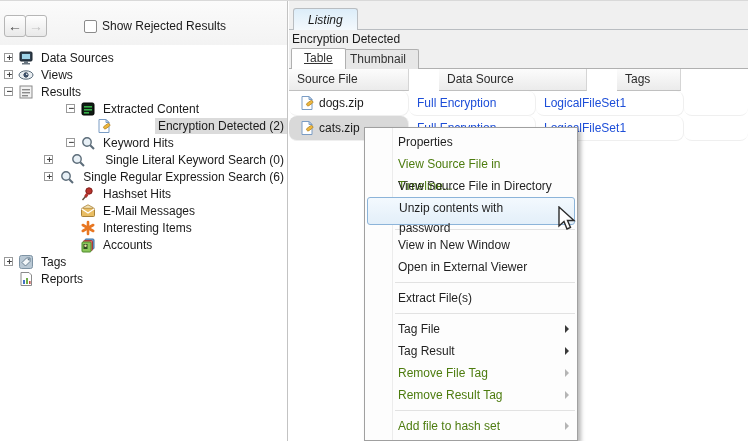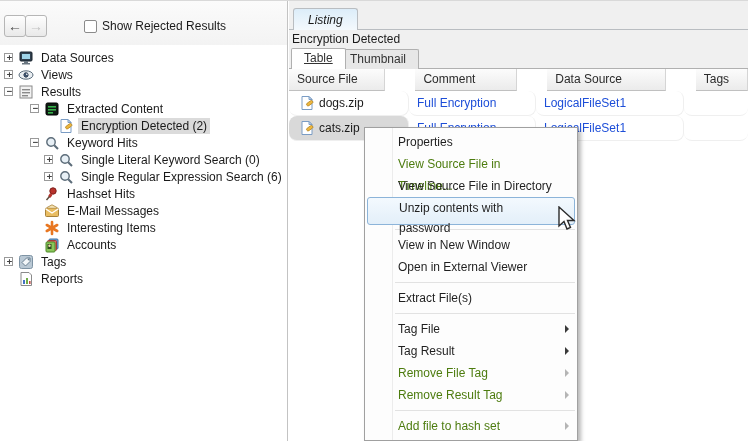--- a/index.html
+++ b/index.html
@@ -24,21 +24,21 @@
   .trow { position:relative; height:17px; display:flex; align-items:center; white-space:nowrap; }
   .exp { width:9px; height:9px; border:1px solid #9a9a9a; background:#fff; flex:none;
          position:relative; margin-right:5px; }
   .exp::before { position:absolute; left:0; top:-1px; width:9px; text-align:center; font:bold 9px/9px "DejaVu Sans Mono", monospace; color:#444; }
   .exp-plus::before  { content:"+"; }
   .exp-minus::before { content:"\2212"; }
   .exp-none { width:9px; height:9px; border:none; background:none; flex:none; margin-right:5px; }
   .ticon { width:16px; height:16px; flex:none; margin-right:4px; }
   .tlabel { padding:1px 3px; }
   .trow.selected .tlabel { background:#dbdbdb; }
-  .ind0 { padding-left:4px; } .ind1 { padding-left:30px; } .ind2 { padding-left:44px; }
+  .ind0 { padding-left:4px; } .ind1 { padding-left:30px;margin-left:36px; } .ind2 { padding-left:44px;justify-content:space-between; }
 
   
   #right-panel { position:absolute; left:289px; top:0; width:459px; height:441px; background:#fff; }
   #listing-tabbar { position:absolute; left:0; top:0; width:100%; height:29px; background:#f0f0f0; border-bottom:1px solid #b9bdc1; }
   #listing-tab { position:absolute; left:4px; top:7px; height:22px; padding:0 14px; line-height:22px;
     border:1px solid #b9bdc1; border-bottom:none; border-radius:3px 3px 0 0;
     background:linear-gradient(#dcedf9,#f4f9fd);font-style:italic; }
   #listing-title { position:absolute; left:0; top:29px; width:100%; height:18px; background:#f0f0f0; line-height:18px; padding-left:3px; }
   #view-tabs { position:absolute; left:0; top:47px; width:100%; height:21px; background:#f0f0f0; border-bottom:1px solid #b0b0b0; }
   .vtab { position:absolute; top:1px; height:20px; line-height:19px; padding:0 12px; border:1px solid #b0b0b0; border-bottom:none;
@@ -246,21 +246,20 @@
     <div id="listing-title">Encryption Detected</div>
 
     <div id="view-tabs">
       <div class="vtab" id="vtab-table">Table</div>
       <div class="vtab" id="vtab-thumb">Thumbnail</div>
     </div>
 
     <div id="grid">
       <div class="gh">
         <div class="hc c0">Source File</div>
-        <div class="hc c1">Comment</div>
         <div class="hc c2">Data Source</div>
         <div class="hc c3">Tags</div>
       </div>
 
       <div class="gr">
         <div class="gc c0 filecell">
           <svg width="16" height="16" viewBox="0 0 16 16">
               <path d="M3 1.5 H10 L13 4.5 V14.5 H3 Z" fill="#fff" stroke="#7a9cc4"></path>
               <path d="M10 1.5 L13 4.5 H10 Z" fill="#d6e4f2" stroke="#7a9cc4"></path>
               <rect x="7" y="9" width="7" height="3" rx="1.4" transform="rotate(-35 7 9)" fill="#edb73e" stroke="#b07f1c" stroke-width="0.7"></rect>

